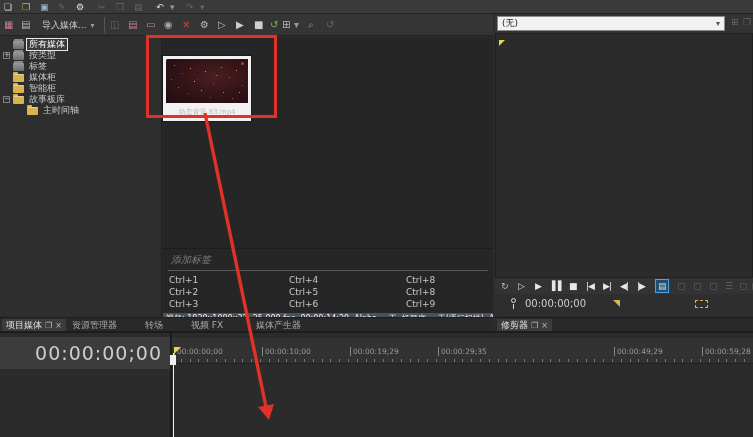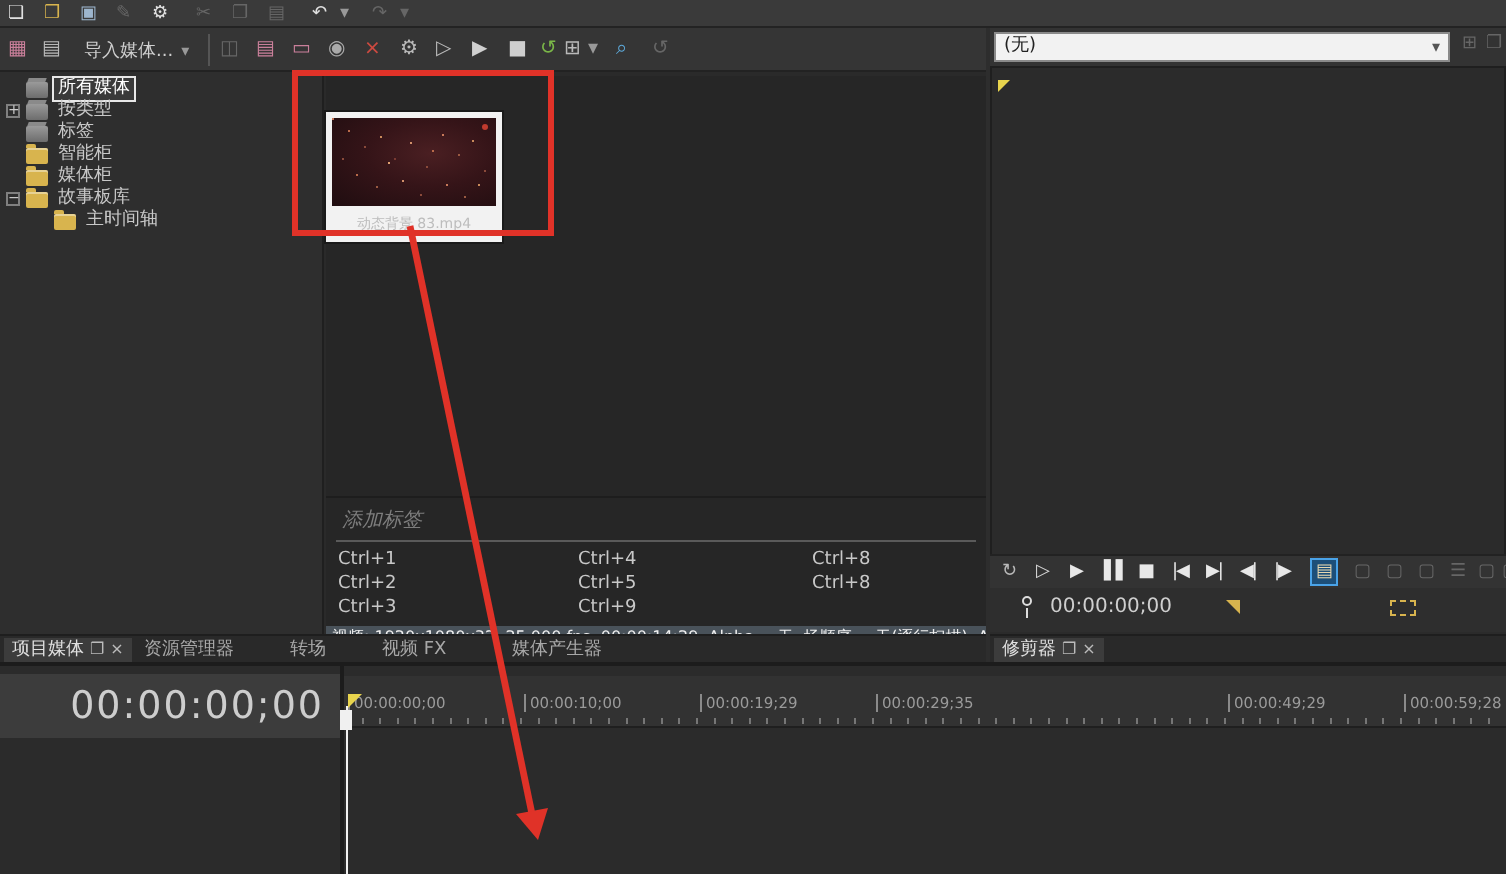--- a/index.html
+++ b/index.html
@@ -179,26 +179,26 @@
           <span class="tl">按类型</span>
         </div>
         <div class="tree-row">
           <span class="exp"></span>
           <span class="fi fi-media"></span>
           <span class="tl">标签</span>
         </div>
         <div class="tree-row">
           <span class="exp"></span>
           <span class="fi fi-folder"></span>
+          <span class="tl">媒体柜</span>
+        </div>
+        <div class="tree-row">
+          <span class="exp"></span>
+          <span class="fi fi-folder"></span>
           <span class="tl">智能柜</span>
-        </div>
-        <div class="tree-row">
-          <span class="exp"></span>
-          <span class="fi fi-folder"></span>
-          <span class="tl">媒体柜</span>
         </div>
         <div class="tree-row">
           <span class="exp show">−</span>
           <span class="fi fi-folder"></span>
           <span class="tl">故事板库</span>
         </div>
         <div class="tree-row" style="padding-left: 14px;">
           <span class="exp"></span>
           <span class="fi fi-folder"></span>
           <span class="tl">主时间轴</span>
@@ -219,20 +219,21 @@
         <span class="tag-input">添加标签</span>
         <hr>
         <div class="ctrl-grid">
           <span>Ctrl+1</span>
             <span>Ctrl+4</span>
             <span>Ctrl+8</span>
             <span>Ctrl+2</span>
             <span>Ctrl+5</span>
             <span>Ctrl+8</span>
             <span>Ctrl+3</span>
+            <span>Ctrl+6</span>
             <span>Ctrl+9</span>
         </div>
       </div>
 
       <div class="info-box">
         <div>视频: 1920x1080x32, 25.000 fps, 00:00:14;29, Alpha = 无, 场顺序 = 无(逐行扫描), AVC</div>
         <div>音频: 48,000 Hz, 立体声, 00:00:14;29, AAC</div>
       </div>
     </div>
 

